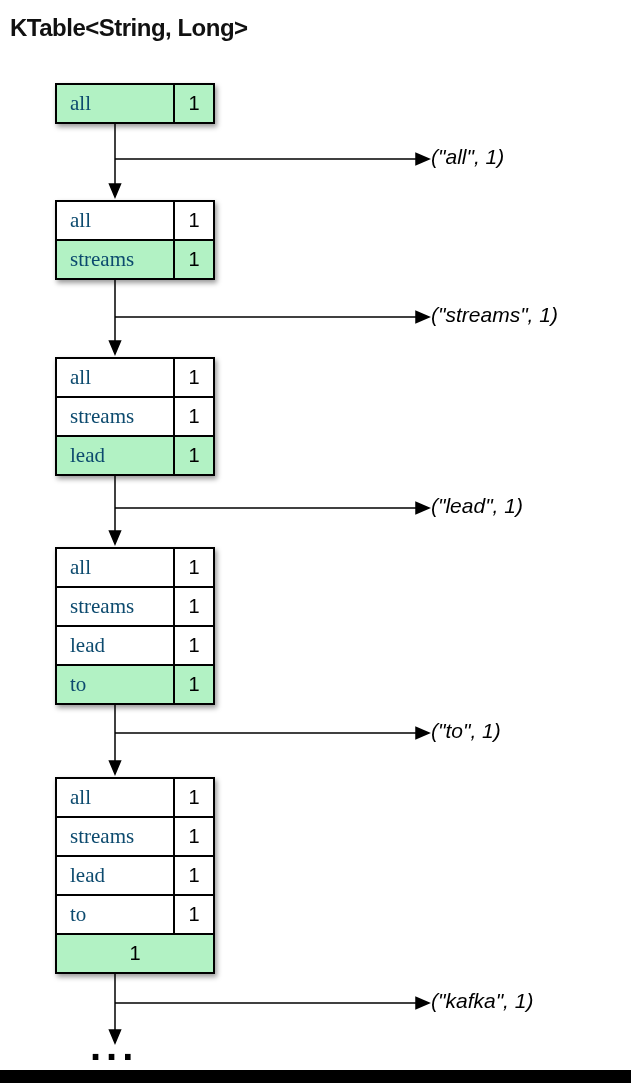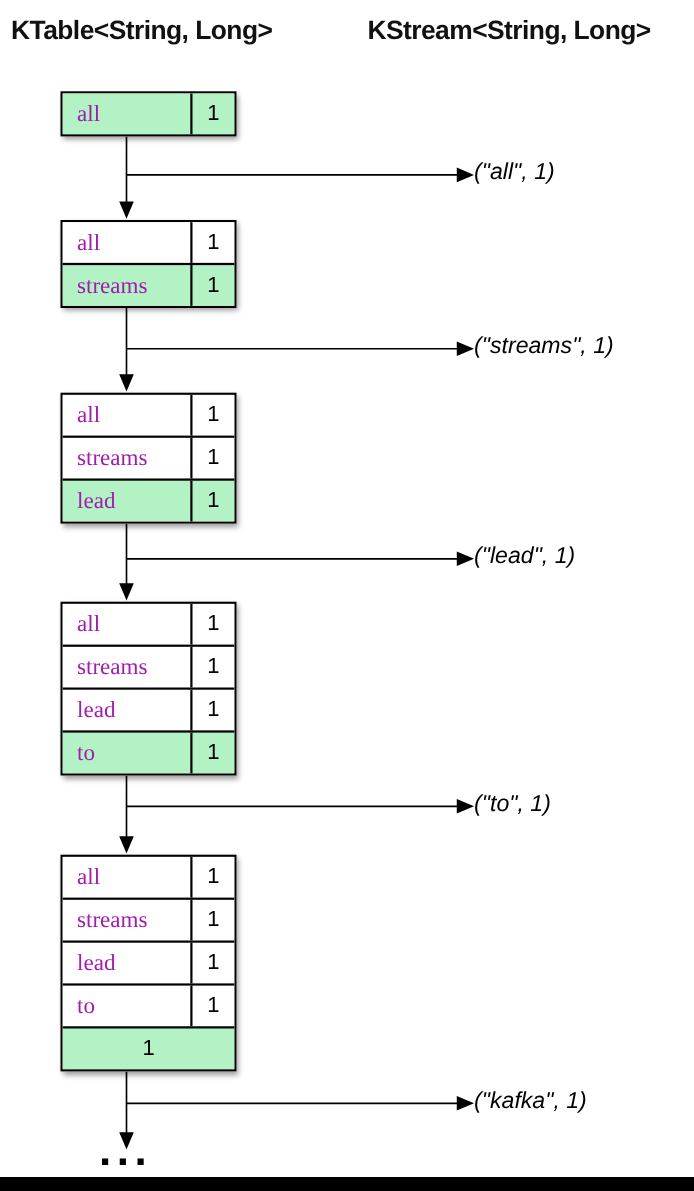--- a/index.html
+++ b/index.html
@@ -49,21 +49,21 @@
   .trow + .trow { border-top: 2px solid #000000; }
   .trow.hl { background: var(--highlight, #b2f2c4); }
   .kcell {
     box-sizing: border-box;
     width: 118px;
     border-right: 2px solid #000000;
     padding-left: 13px;
     display: flex;
     align-items: center;
     font: 21px "Liberation Serif", serif;
-    color: #a21caf;
+    color: #0c4a6e;
   }
   .vcell {
     flex: 1;
     display: flex;
     align-items: center;
     justify-content: center;
     font: 20px "Liberation Sans", sans-serif;
     color: #000000;
   }
 
@@ -95,21 +95,20 @@
     height: 13px;
     background: var(--bar, #000000);
   }
 </style>
 </head>
 <body>
 
 <div id="canvas">
 
   <div class="hdr left">KTable&lt;String, Long&gt;</div>
-  <div class="hdr right">KStream&lt;String, Long&gt;</div>
 
   <svg id="arrow-layer" viewBox="0 0 631 1083" xmlns="http://www.w3.org/2000/svg">
 
     <g stroke="#000000" stroke-width="1.5" fill="#000000">
       <line x1="115" y1="124" x2="115" y2="185"></line>
       <polygon points="109.5,184 120.5,184 115,197"></polygon>
 
       <line x1="115" y1="280" x2="115" y2="342"></line>
       <polygon points="109.5,341 120.5,341 115,354"></polygon>
 

